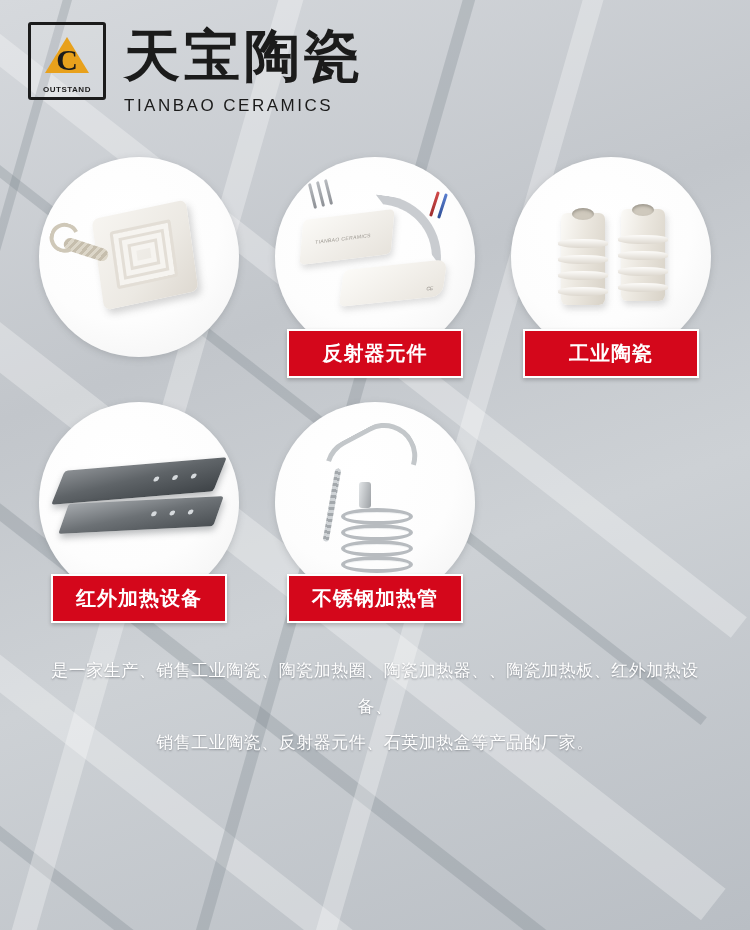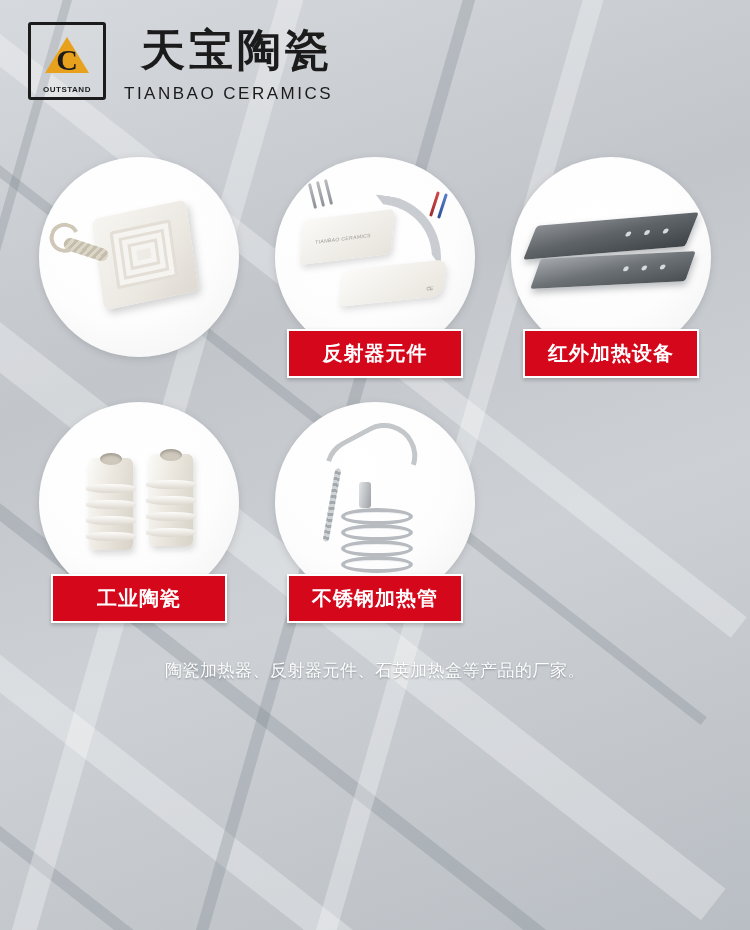--- a/index.html
+++ b/index.html
@@ -80,21 +80,21 @@
     position: absolute;
     left: 0; right: 0;
     bottom: 3px;
     text-align: center;
     font-size: 8px;
     letter-spacing: 0.5px;
     color: #1b1b1b;
     font-weight: bold;
   }
   .brand-cn {
-    font-size: 44px;
+    font-size: 56px;
     font-weight: bold;
     color: #1b1b1b;
     letter-spacing: 4px;
     line-height: 1;
     margin-top: 6px;
     font-family: "Liberation Sans", sans-serif;
     text-align: right;
   }
   .brand-en {
     font-size: 17px;
@@ -404,38 +404,20 @@
           <div class="wirepin red" style="left:158px; top:34px; transform:rotate(18deg);"></div>
           <div class="wirepin blue" style="left:166px; top:36px; transform:rotate(18deg);"></div>
           <div class="board2">
               <div class="txt">CE</div>
             </div>
         </div>
       </div>
       <div class="label">反射器元件</div>
     </div>
 
-
-    <div class="cell">
-      <div class="circle">
-        <div class="art">
-          <div class="ir-panel" style="left:22px; top:62px; width:156px; height:34px; transform:skewX(-26deg) rotate(-5deg); border-radius:3px;">
-            <div class="dot" style="left:92px; top:14px;"></div>
-            <div class="dot" style="left:110px; top:14px;"></div>
-            <div class="dot" style="left:128px; top:14px;"></div>
-          </div>
-          <div class="ir-panel" style="left:26px; top:98px; width:152px; height:30px; transform:skewX(-22deg) rotate(-3deg); border-radius:3px; background:linear-gradient(170deg,#a4a8ac,#6c7175 50%,#4a4f53);">
-            <div class="dot" style="left:86px; top:12px;"></div>
-            <div class="dot" style="left:104px; top:12px;"></div>
-            <div class="dot" style="left:122px; top:12px;"></div>
-          </div>
-        </div>
-      </div>
-      <div class="label">红外加热设备</div>
-    </div>
 
     <div class="cell">
       <div class="circle">
         <div class="art">
           <div class="bushing" style="left:50px; top:56px;">
             <div class="bore"></div>
             <div class="rib" style="top:26px;"></div>
             <div class="rib" style="top:42px;"></div>
             <div class="rib" style="top:58px;"></div>
             <div class="rib" style="top:74px;"></div>
@@ -448,33 +430,52 @@
             <div class="rib" style="top:74px;"></div>
           </div>
         </div>
       </div>
       <div class="label">工业陶瓷</div>
     </div>
 
     <div class="cell">
       <div class="circle">
         <div class="art">
+          <div class="ir-panel" style="left:22px; top:62px; width:156px; height:34px; transform:skewX(-26deg) rotate(-5deg); border-radius:3px;">
+            <div class="dot" style="left:92px; top:14px;"></div>
+            <div class="dot" style="left:110px; top:14px;"></div>
+            <div class="dot" style="left:128px; top:14px;"></div>
+          </div>
+          <div class="ir-panel" style="left:26px; top:98px; width:152px; height:30px; transform:skewX(-22deg) rotate(-3deg); border-radius:3px; background:linear-gradient(170deg,#a4a8ac,#6c7175 50%,#4a4f53);">
+            <div class="dot" style="left:86px; top:12px;"></div>
+            <div class="dot" style="left:104px; top:12px;"></div>
+            <div class="dot" style="left:122px; top:12px;"></div>
+          </div>
+        </div>
+      </div>
+      <div class="label">红外加热设备</div>
+    </div>
+
+    <div class="cell">
+      <div class="circle">
+        <div class="art">
           <div class="coil-wrap">
             <div class="coil-arc"></div>
             <div class="ferrule" style="left:46px; top:58px;"></div>
             <div class="coil" style="top:84px;"></div>
             <div class="coil" style="top:100px;"></div>
             <div class="coil" style="top:116px;"></div>
             <div class="coil" style="top:132px;"></div>
             <div class="coil-lead" style="left:16px; top:44px; transform:rotate(10deg);"></div>
           </div>
         </div>
       </div>
       <div class="label">不锈钢加热管</div>
     </div>
 
   </div>
 
   <div class="footer">
-    <div>陶瓷加热器、反射器元件、石英加热盒等产品的厂家。</div>
+    <div>是一家生产、销售工业陶瓷、陶瓷加热圈、陶瓷加热器、、陶瓷加热板、红外加热设备、</div>
+    <div>销售工业陶瓷、反射器元件、石英加热盒等产品的厂家。</div>
   </div>
 
 </div>
 
 </body></html>

